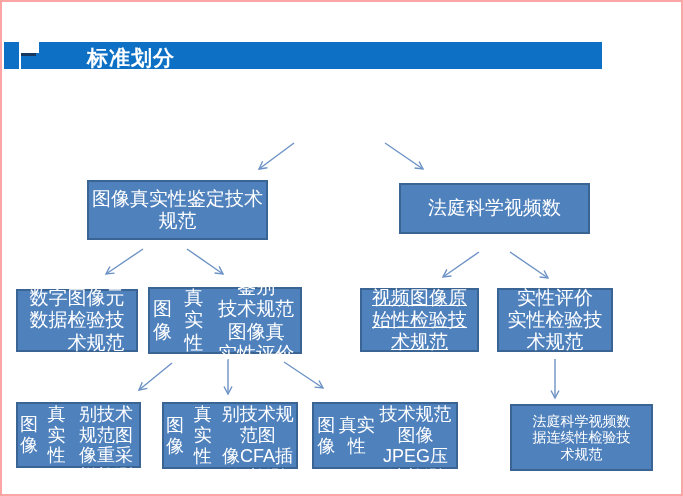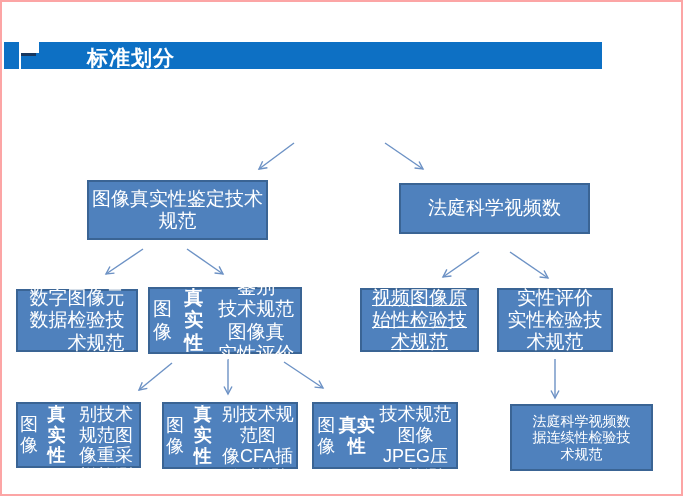--- a/index.html
+++ b/index.html
@@ -35,21 +35,21 @@
     background:var(--node-fill);
     border:2px solid var(--node-border);
     box-sizing:border-box;
     color:var(--text);
     display:flex;align-items:center;justify-content:center;
     text-align:center;
     white-space:pre-line;
     line-height:1.16;
     font-size:19px;
   }
-  .node b, .node .bseg{font-weight:bold;}
+  .node b, .node .bseg{font-weight:normal;}
   #node-root{left:248px;top:78px;width:183px;height:60px;}
   #node-l2a{left:85px;top:178px;width:181px;height:60px;}
   #node-l2b{left:397px;top:181px;width:191px;height:51px;}
   #node-l3a{left:14px;top:287px;width:122px;height:63px;text-align:right;}
   #node-l3b{left:146px;top:285px;width:154px;height:67px;}
   #node-l3c{left:358px;top:286px;width:119px;height:64px;text-decoration:underline;}
   #node-l3d{left:495px;top:286px;width:116px;height:64px;}
   #node-l4a{left:14px;top:400px;width:125px;height:66px;font-size:18px;}
   #node-l4b{left:160px;top:400px;width:136px;height:67px;font-size:18px;}
   #node-l4c{left:310px;top:400px;width:146px;height:67px;font-size:18px;}

